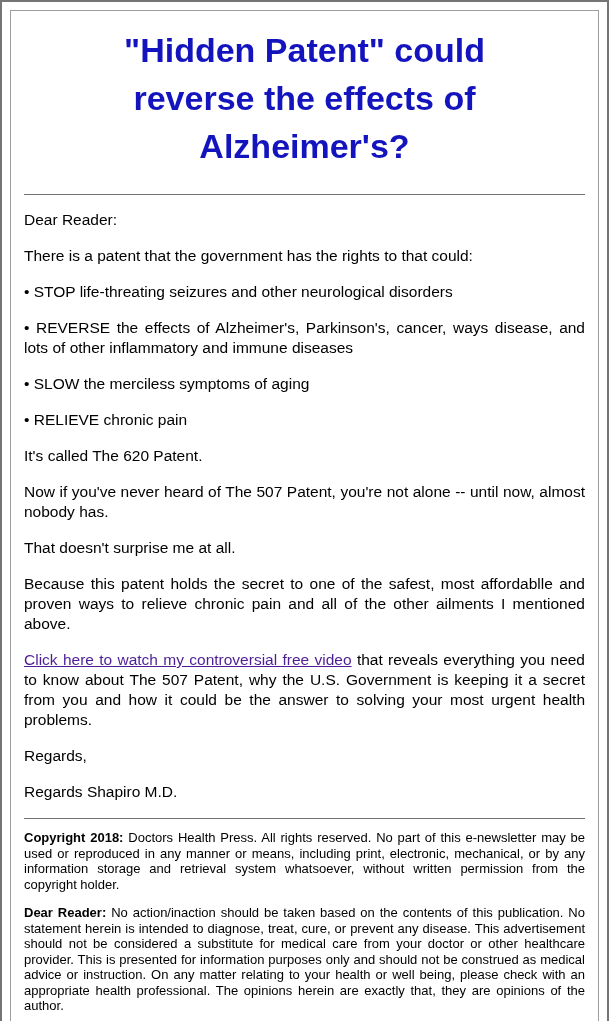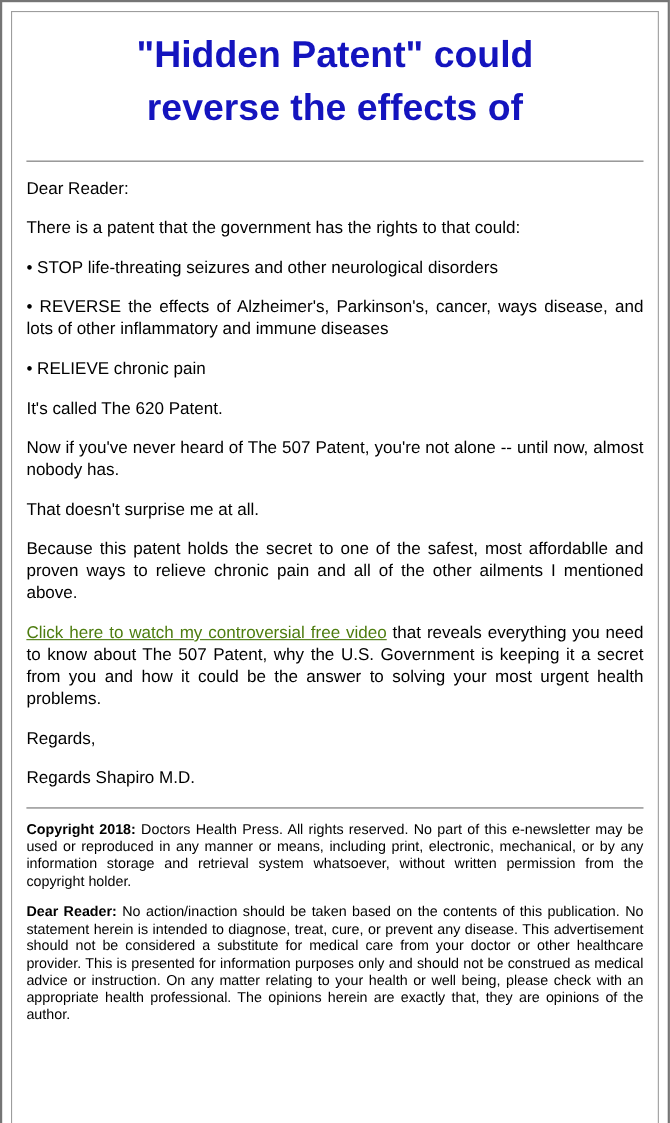--- a/index.html
+++ b/index.html
@@ -50,21 +50,21 @@
     height: 0;
     margin: 0 0 11px 0;
   }
   .letter p {
     margin: 0 0 16px 0;
     font-size: 15.5px;
     line-height: 20px;
     text-align: justify;
   }
   .letter a.video-link {
-    color: #4d7c0f;
+    color: #4c1d95;
     text-decoration: underline;
     cursor: pointer;
   }
   .footer p {
     margin: 0 0 13px 0;
     font-size: 13px;
     line-height: 15.5px;
     text-align: justify;
   }
   .footer p:last-child { margin-bottom: 0; }
@@ -72,29 +72,31 @@
 </style>
 </head>
 <body>
 
 <div class="page">
   <div class="frame">
 
     <h1 class="headline">
         <span>"Hidden Patent" could</span>
         <span>reverse the effects of</span>
+        <span>Alzheimer's?</span>
       </h1>
 
     <hr class="rule">
 
     <div class="letter">
       <p>Dear Reader:</p>
       <p>There is a patent that the government has the rights to that could:</p>
       <p>• STOP life-threating seizures and other neurological disorders</p>
       <p>• REVERSE the effects of Alzheimer's, Parkinson's, cancer, ways disease, and lots of other inflammatory and immune diseases</p>
+      <p>• SLOW the merciless symptoms of aging</p>
       <p>• RELIEVE chronic pain</p>
       <p>It's called The 620 Patent.</p>
       <p>Now if you've never heard of The 507 Patent, you're not alone -- until now, almost nobody has.</p>
       <p>That doesn't surprise me at all.</p>
       <p>Because this patent holds the secret to one of the safest, most affordablle and proven ways to relieve chronic pain and all of the other ailments I mentioned above.</p>
       <p><a href="#" class="video-link">Click here to watch my controversial free video</a><span> that reveals everything you need to know about The 507 Patent, why the U.S. Government is keeping it a secret from you and how it could be the answer to solving your most urgent health problems.</span></p>
       <p>Regards,</p>
       <p>Regards Shapiro M.D.</p>
     </div>
 

